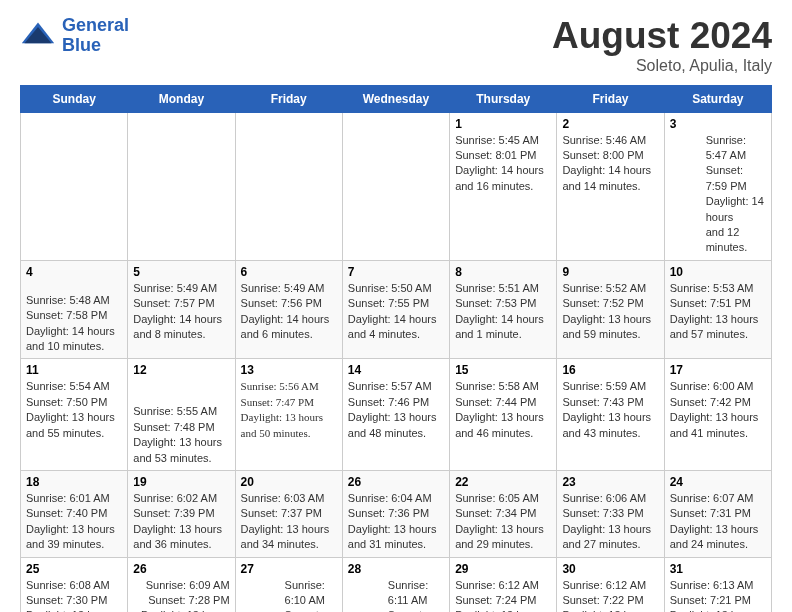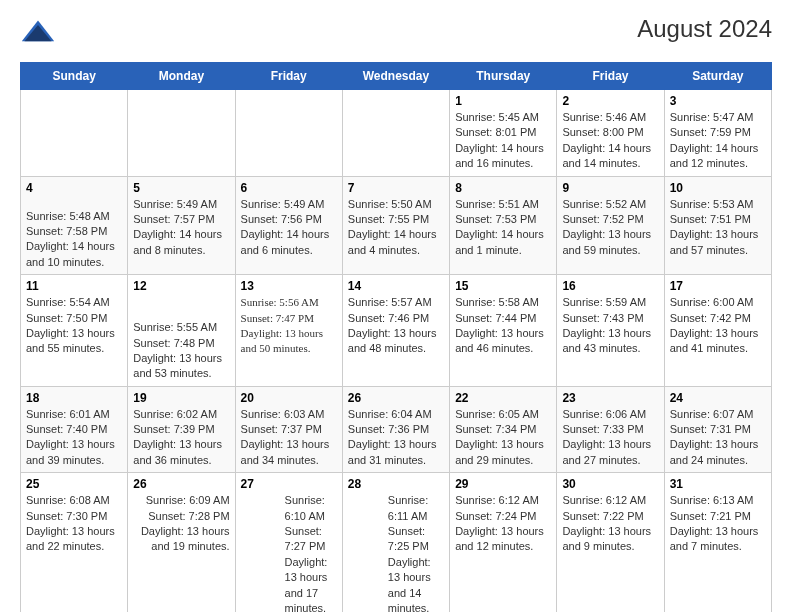--- a/index.html
+++ b/index.html
@@ -33,22 +33,22 @@
       color: #2962b8;
     }
     .logo-icon {
       width: 36px;
       height: 36px;
     }
     .title-block {
       text-align: right;
     }
     .month-title {
-      font-size: 24px;
-      font-weight: normal;
+      font-size: 37px;
+      font-weight: bold;
       color: #333;
       line-height: 1.1;
     }
     .subtitle {
       font-size: 16px;
       color: #555;
     }
     table {
       width: 100%;
       border-collapse: collapse;
@@ -92,23 +92,28 @@
 </head>
 <body>
 
 <div class="container">
   <div class="header-section">
     <div class="logo">
       <svg class="logo-icon" viewBox="0 0 40 40">
         <polygon points="20,5 38,28 2,28" fill="#2962b8"></polygon>
         <polygon points="20,10 35,28 5,28" fill="#1a3a6e"></polygon>
       </svg>
+      <div class="logo-text">
+        <div><span>General</span></div>
+        <div><span style="color:#2962b8">Blue</span></div>
+      </div>
     </div>
     <div class="title-block">
       <div class="month-title">August 2024</div>
+      <div class="subtitle">Soleto, Apulia, Italy</div>
     </div>
   </div>
 
   <table>
     <thead>
       <tr>
       <th>Sunday</th>
           <th>Monday</th>
           <th>Friday</th>
           <th>Wednesday</th>
@@ -132,21 +137,21 @@
           </td>
           <td>
             <div class="day-num">2</div>
             <div class="day-info" style="white-space: pre-line;">Sunrise: 5:46 AM
 Sunset: 8:00 PM
 Daylight: 14 hours
 and 14 minutes.</div>
           </td>
           <td>
             <div class="day-num">3</div>
-            <div class="day-info" style="white-space: pre-line;">Sunrise: 5:47 AM
+            <div class="day-info" style="white-space: pre-line; margin-left: 36px;">Sunrise: 5:47 AM
 Sunset: 7:59 PM
 Daylight: 14 hours
 and 12 minutes.</div>
           </td>
         </tr>
         <tr>
           <td>
             <div class="day-num">4</div>
             <div class="day-info" style="white-space: pre-line; margin-top: 14px;">Sunrise: 5:48 AM
 Sunset: 7:58 PM

